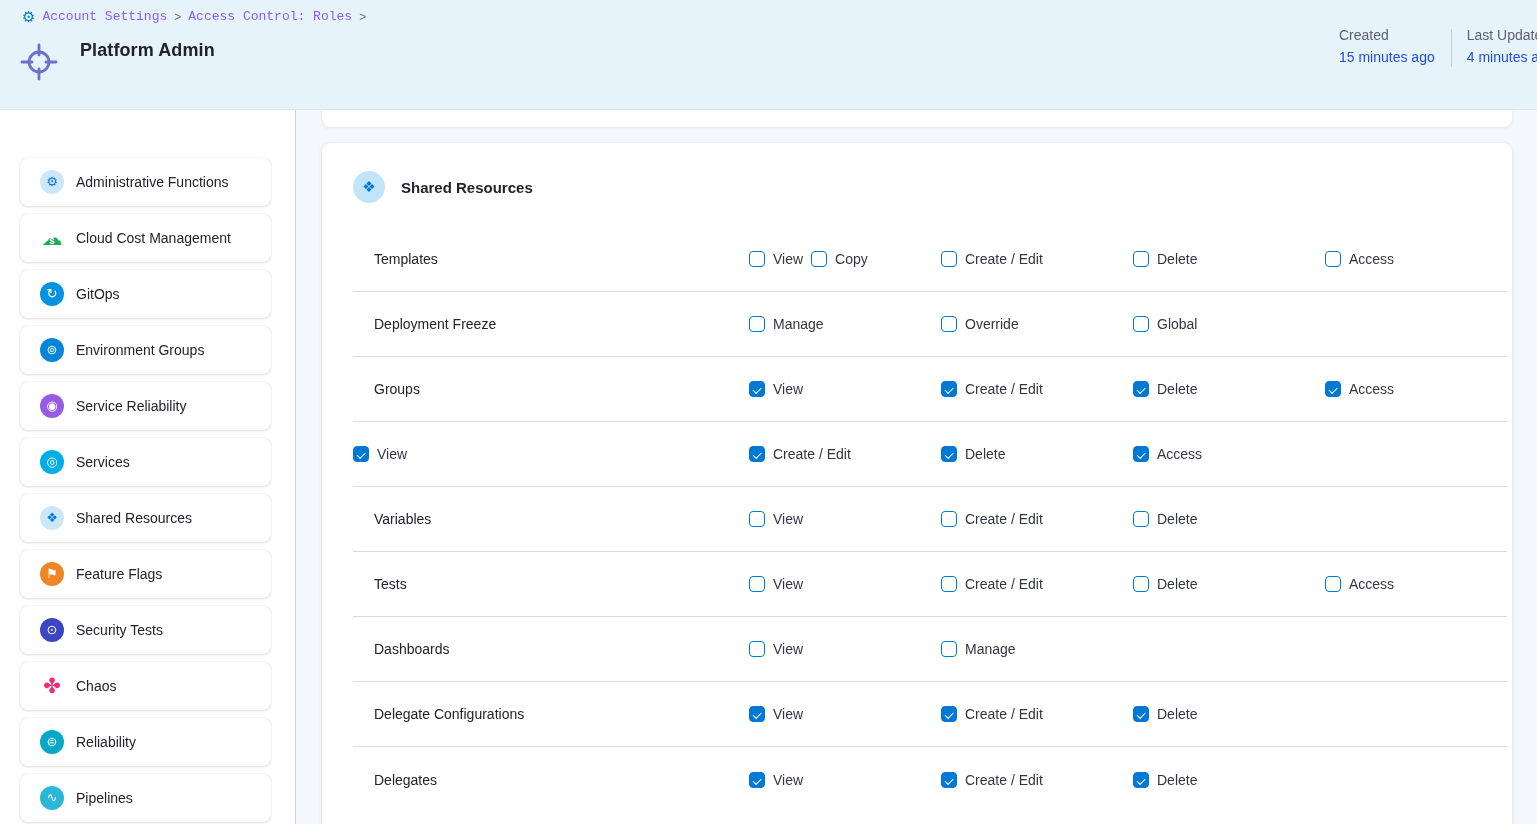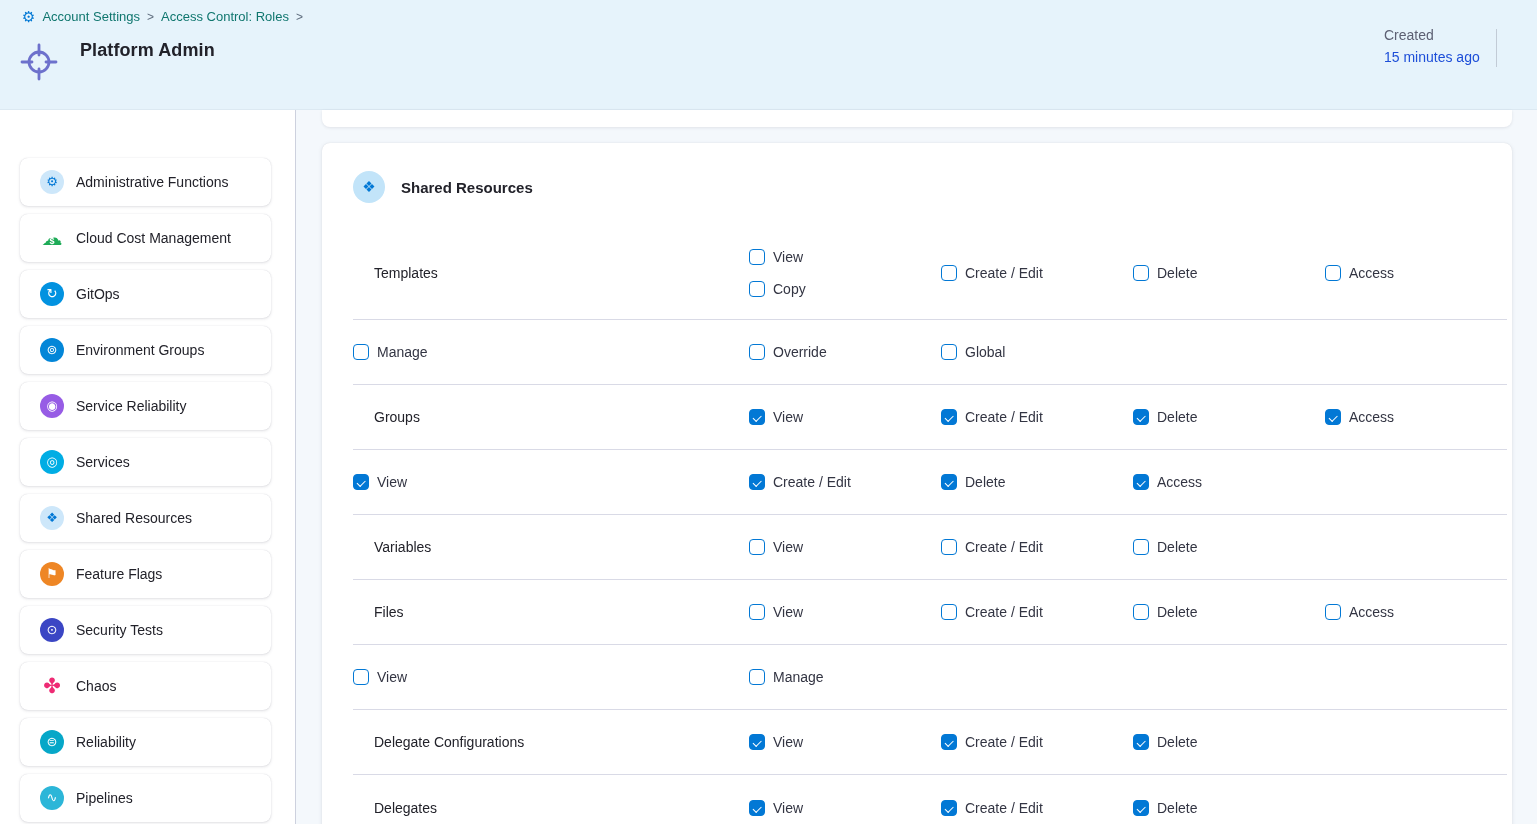--- a/index.html
+++ b/index.html
@@ -5,27 +5,27 @@
   * { margin:0; padding:0; box-sizing:border-box; }
   html,body { font-family:"Liberation Sans","DejaVu Sans",sans-serif; }
   .page { position:relative; width:1537px; height:824px; overflow:hidden; background:#F4F8FC; }
 
   
   .topbar { position:absolute; left:0; top:0; width:1537px; height:110px;
             background:#E6F3FB; border-bottom:1px solid #DCE9F2; }
   .breadcrumb { position:absolute; left:22px; top:9px; display:flex; align-items:center; gap:7px;
                 font-size:13px; font-weight:500; color:#0278D5; }
   .crumb-gear { font-size:15px; line-height:1; color:#0278D5; }
-  .crumb-link { color:#0f766e; text-decoration:none; cursor:pointer; }
+  .crumb-link { color:#8b5cf6; text-decoration:none; cursor:pointer;font-family:Liberation Mono, monospace; }
   .crumb-sep { color:#5F6D7E; font-size:12px; }
   .title-row { position:absolute; left:17px; top:40px; display:flex; align-items:flex-start; }
   .title-icon { width:44px; height:44px; display:block; }
   .page-title { margin-left:19px; font-size:18px; font-weight:600; color:#22222A; letter-spacing:.1px; }
   .meta { position:absolute; left:1339px; top:27px; display:flex; }
-  .meta-col { display:flex; flex-direction:column; gap:6px; white-space:nowrap;margin-left:45px; }
+  .meta-col { display:flex; flex-direction:column; gap:6px; white-space:nowrap; }
   .meta-label { font-size:14px; color:#5D6073; }
   .meta-value { font-size:14px; color:#1d4ed8; }
   .meta-div { width:1px; background:#C2CBD6; margin:2px 15px 0 16px; height:38px; }
 
   
   .sidebar { position:absolute; left:0; top:110px; width:296px; height:714px;
              background:#FFFFFF; border-right:1px solid #CDD1DE; }
   .side-list { position:absolute; left:20px; top:48px; width:251px; }
   .side-item { width:251px; height:48px; margin-bottom:8px; background:#fff; border-radius:8px;
                display:flex; align-items:center; padding-left:20px; cursor:pointer;
@@ -47,21 +47,21 @@
   .card-header { display:flex; align-items:center; padding:28px 0 24px 31px; }
   .section-icon { width:32px; height:32px; border-radius:50%; background:#C2E4F9; color:#0278D5;
                   display:flex; align-items:center; justify-content:center; font-size:15px; }
   .section-title { margin-left:16px; font-size:15px; font-weight:700; color:#22222A; }
 
   .rows { margin:0 5px 0 31px; }
   .perm-row { display:grid; grid-template-columns:396px 192px 192px 192px 1fr;
               align-items:center; min-height:65px; border-bottom:1px solid #D9DAE6; }
   .perm-row:last-child { border-bottom:none; }
   .res-label { padding-left:21px; font-size:14px; color:#22222A; }
-  .cb-cell { display:flex; flex-direction:column; gap:16px; }
+  .cb-cell { display:flex; flex-direction:row; gap:8px; }
   .cb-cell.multi { padding:22px 0; }
   .cb-item { display:inline-flex; align-items:center; gap:8px; cursor:pointer; }
   .checkbox { width:16px; height:16px; border-radius:4px; border:1.6px solid #0278D5;
               background:#fff; position:relative; flex:0 0 16px; }
   .checkbox.checked { background:#0278D5; border-color:#0278D5; }
   .checkbox.checked::after { content:""; position:absolute; left:3.4px; top:5.2px; width:7px; height:3.5px;
               border-left:1.8px solid #fff; border-bottom:1.8px solid #fff; transform:rotate(-45deg); }
   .cb-label { font-size:14px; color:#333543; }
 </style>
 </head>
@@ -224,20 +224,21 @@
             </div>
             <div class="cb-cell">
               <label class="cb-item">
                 <span class="checkbox"></span>
                 <span class="cb-label">Access</span>
               </label>
             </div>
           </div>
 
   <div class="perm-row">
+    <div class="res-label">Deployment Freeze</div>
   <div class="cb-cell">
               <label class="cb-item">
                 <span class="checkbox"></span>
                 <span class="cb-label">Manage</span>
               </label>
             </div>
             <div class="cb-cell">
               <label class="cb-item">
                 <span class="checkbox"></span>
                 <span class="cb-label">Override</span>
@@ -324,21 +325,21 @@
             <div class="cb-cell">
               <label class="cb-item">
                 <span class="checkbox"></span>
                 <span class="cb-label">Delete</span>
               </label>
             </div>
             <div class="cb-cell"></div>
           </div>
 
   <div class="perm-row">
-    <div class="res-label">Files</div>
+    <div class="res-label">Tests</div>
   <div class="cb-cell">
               <label class="cb-item">
                 <span class="checkbox"></span>
                 <span class="cb-label">View</span>
               </label>
             </div>
             <div class="cb-cell">
               <label class="cb-item">
                 <span class="checkbox"></span>
                 <span class="cb-label">Create / Edit</span>
@@ -352,20 +353,21 @@
             </div>
             <div class="cb-cell">
               <label class="cb-item">
                 <span class="checkbox"></span>
                 <span class="cb-label">Access</span>
               </label>
             </div>
           </div>
 
   <div class="perm-row">
+    <div class="res-label">Dashboards</div>
   <div class="cb-cell">
               <label class="cb-item">
                 <span class="checkbox"></span>
                 <span class="cb-label">View</span>
               </label>
             </div>
             <div class="cb-cell">
               <label class="cb-item">
                 <span class="checkbox"></span>
                 <span class="cb-label">Manage</span>

